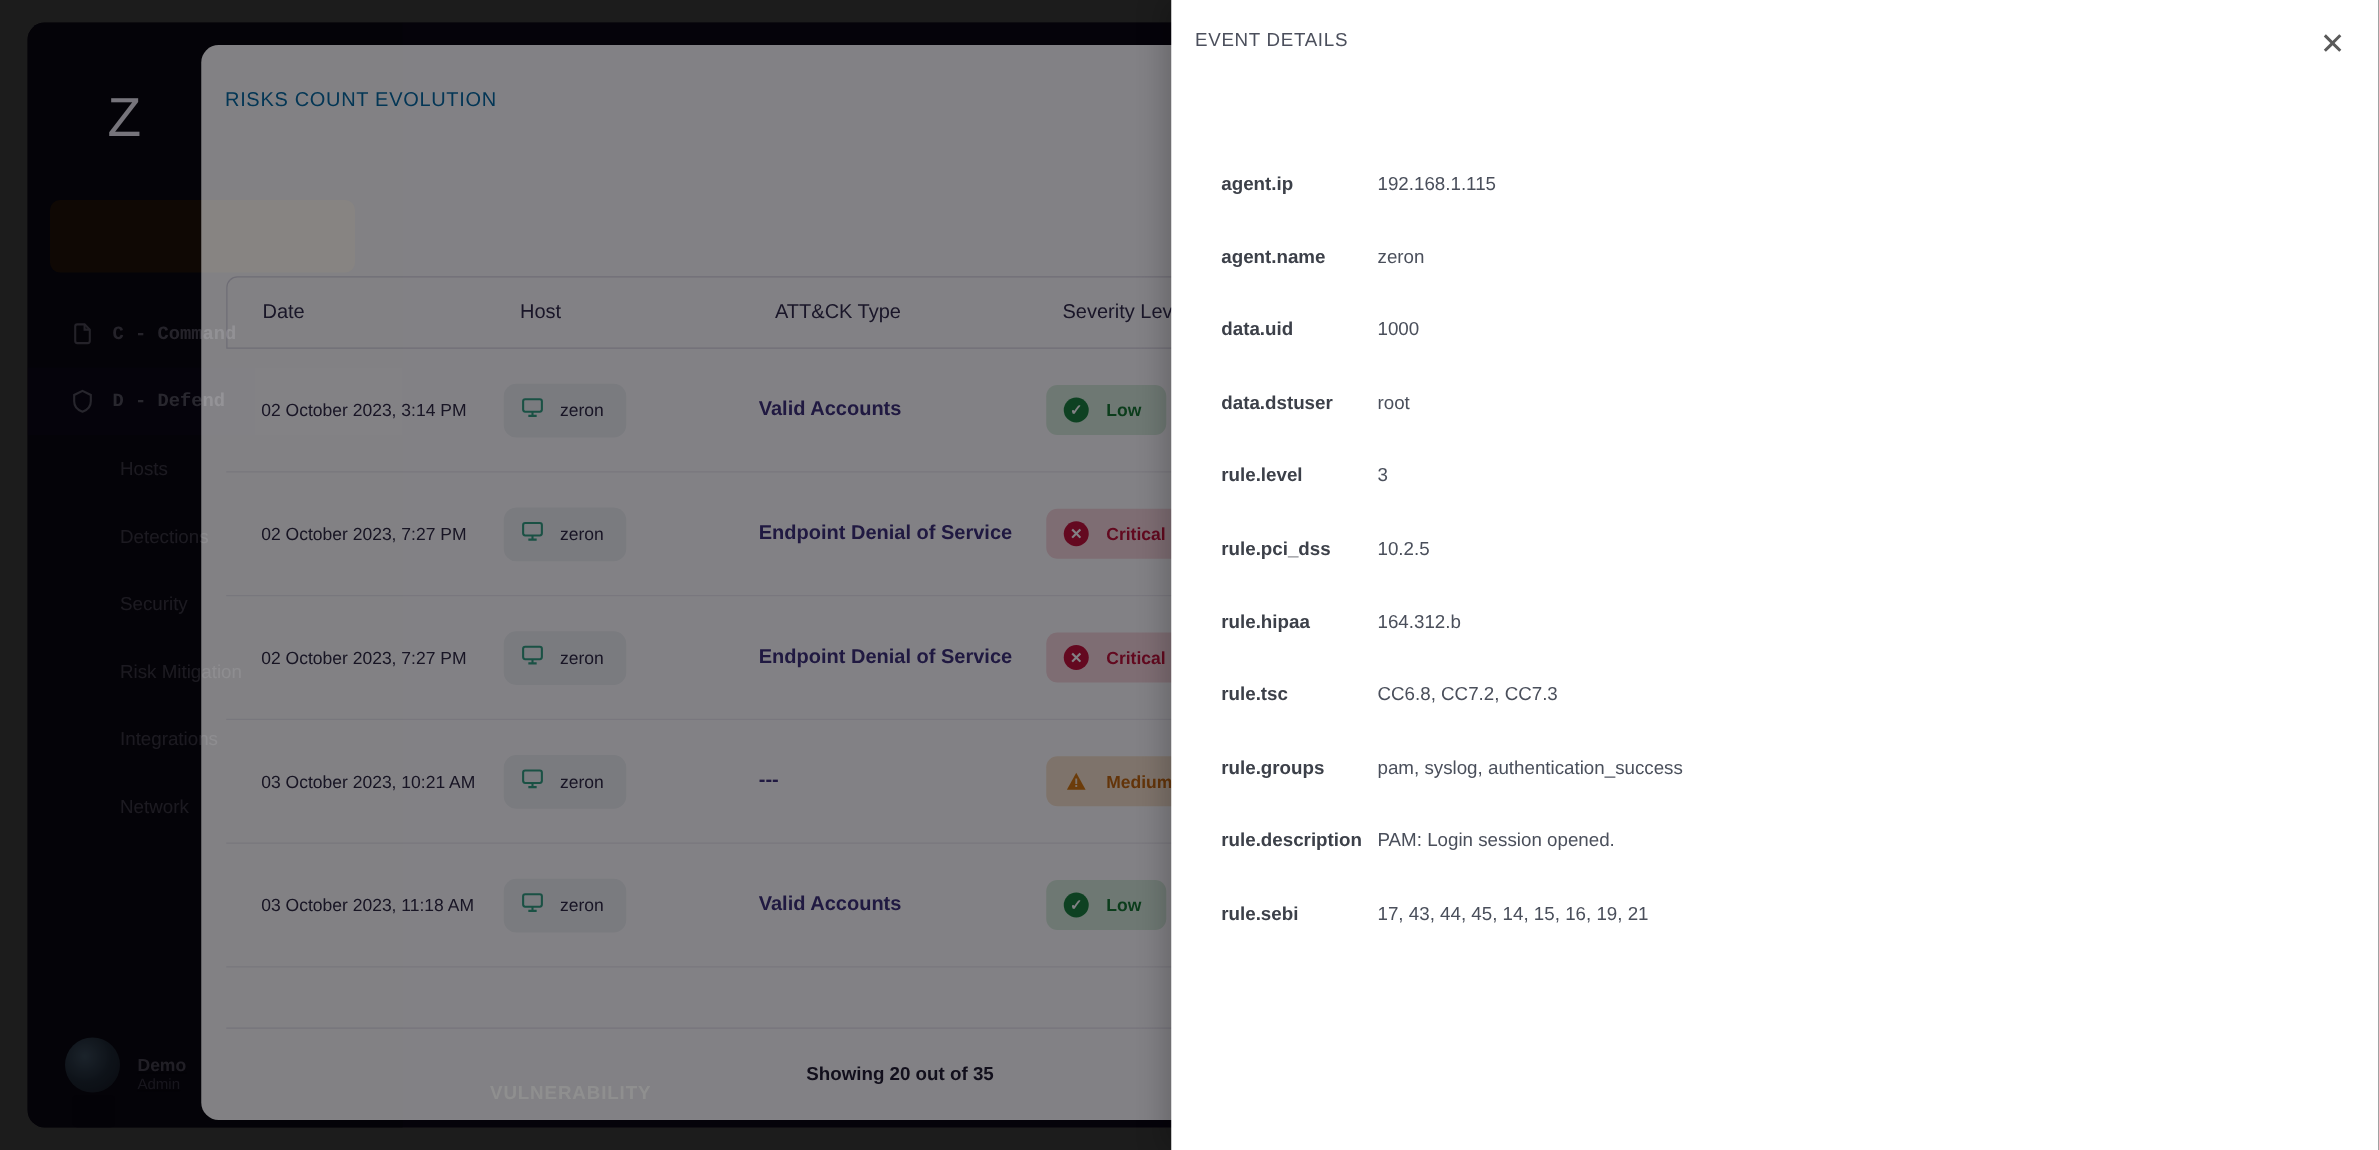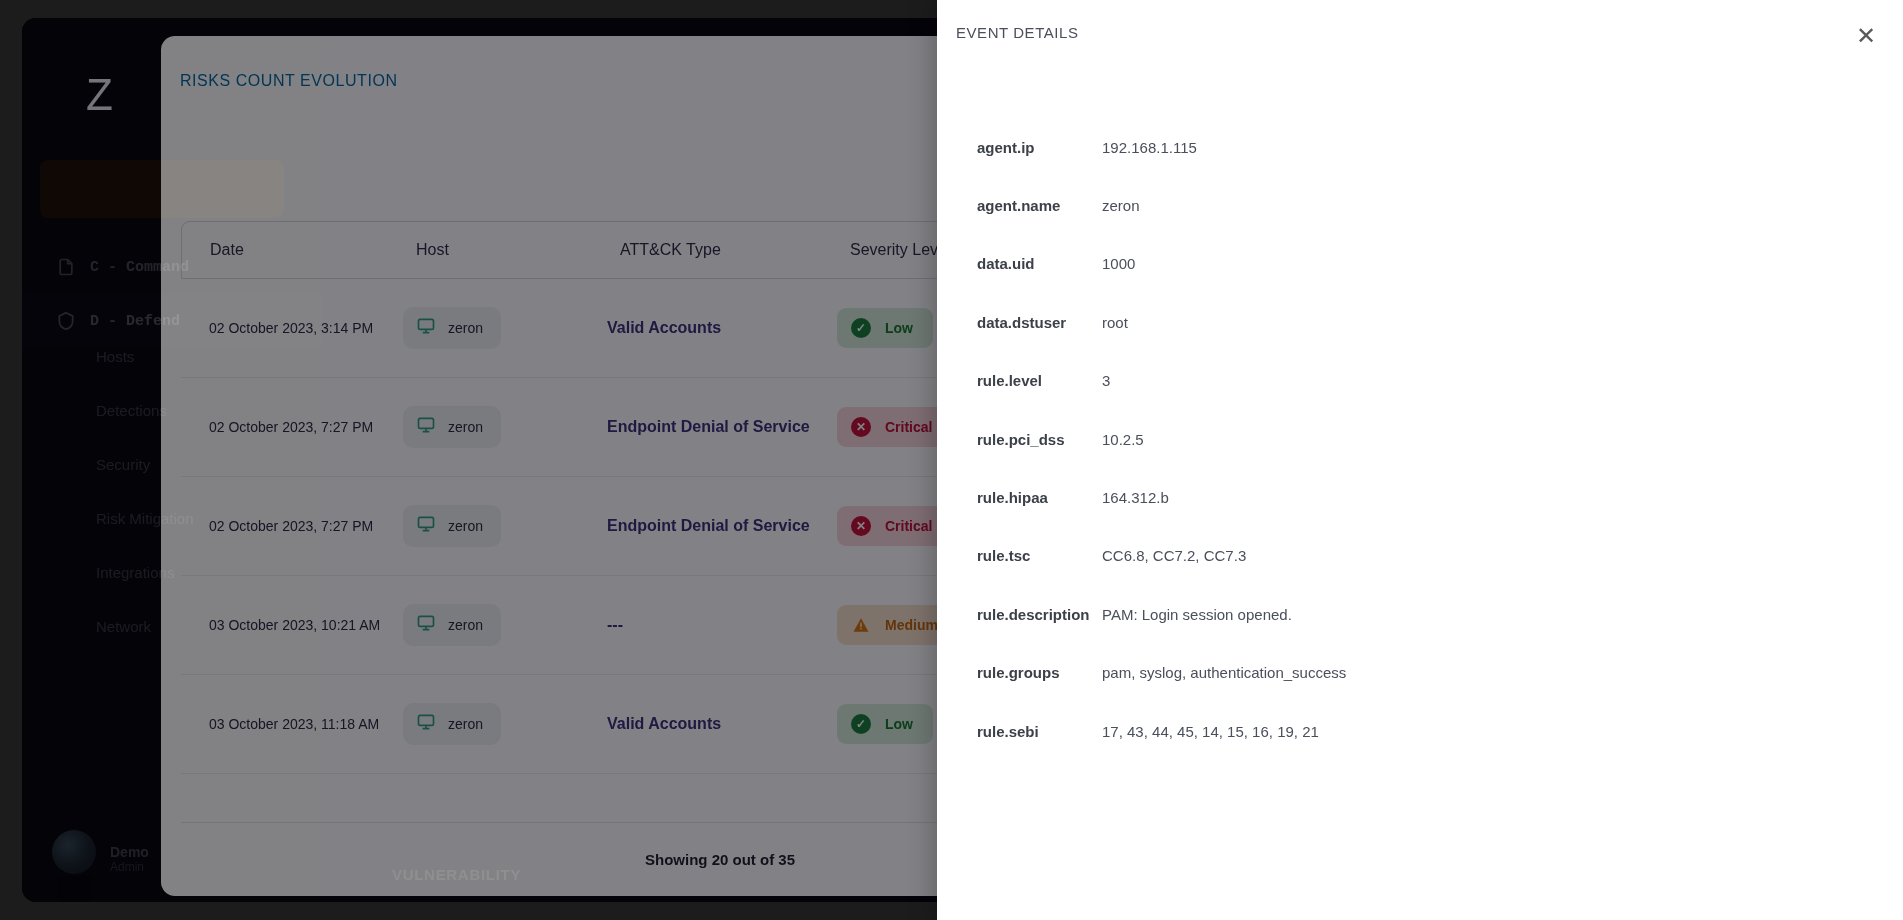--- a/index.html
+++ b/index.html
@@ -54,21 +54,21 @@
     font-size: 15px;
     font-weight: 700;
     opacity: .34;
     font-family: Liberation Mono, monospace;
   }
   .nav-item.active-block { background: #120d20; opacity: .38; }
   .nav-icon { width: 20px; height: 20px; flex: none; opacity: .85; }
   .nav-sub {
     padding-left: 74px;
     height: 54px;
-    display: flex; 
+    display: flex; align-items: center;
     color: #cfc9dd;
     font-size: 15px;
     font-weight: 400;
     opacity: .22;
   }
   .user-row {
     position: absolute; left: 30px; bottom: 28px;
     display: flex; align-items: flex-end; gap: 14px;
     opacity: .5;
     text-decoration: underline;
@@ -448,27 +448,27 @@
       </div>
       <div class="kv-row">
         <div class="kv-key">rule.hipaa</div>
         <div class="kv-val">164.312.b</div>
       </div>
       <div class="kv-row">
         <div class="kv-key">rule.tsc</div>
         <div class="kv-val">CC6.8, CC7.2, CC7.3</div>
       </div>
       <div class="kv-row">
+        <div class="kv-key">rule.groups</div>
+        <div class="kv-val">pam, syslog, authentication_success</div>
+      </div>
+      <div class="kv-row">
         <div class="kv-key">rule.description</div>
         <div class="kv-val">PAM: Login session opened.</div>
       </div>
       <div class="kv-row">
-        <div class="kv-key">rule.groups</div>
-        <div class="kv-val">pam, syslog, authentication_success</div>
-      </div>
-      <div class="kv-row">
         <div class="kv-key">rule.sebi</div>
         <div class="kv-val">17, 43, 44, 45, 14, 15, 16, 19, 21</div>
       </div>
     </div>
   </div>
 
 </div>
 
 </body></html>

